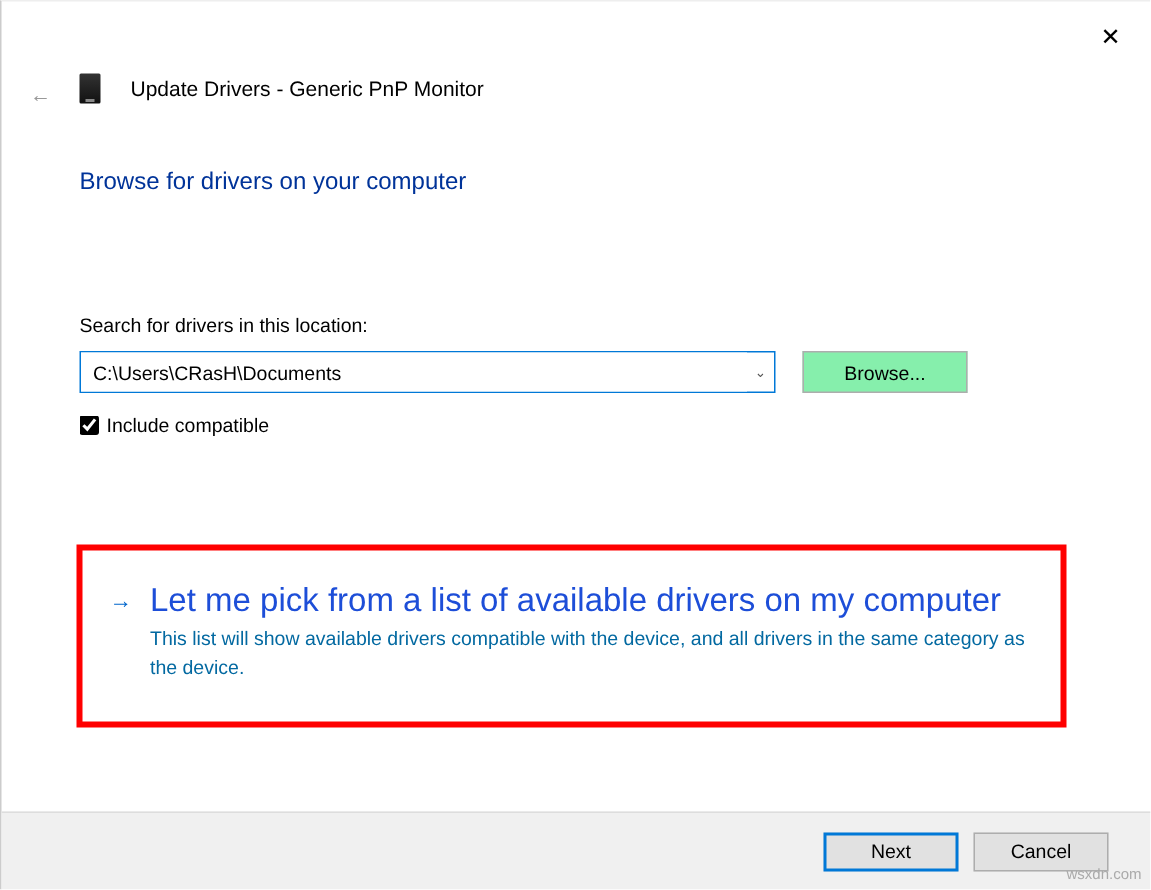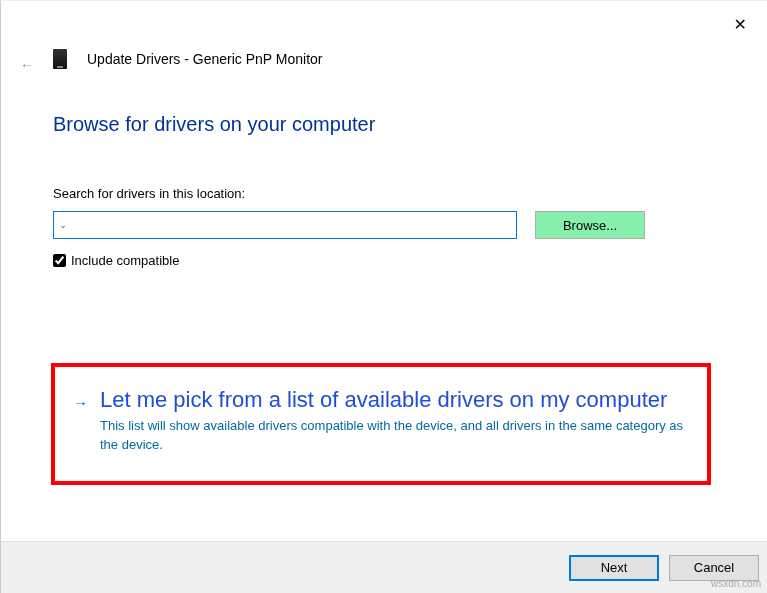--- a/index.html
+++ b/index.html
@@ -65,24 +65,24 @@
       font-size: 14px;
       color: #000;
     }
     .content {
       position: absolute;
       left: 52px;
       top: 112px;
       right: 40px;
     }
     .title {
-      font-size: 20px;
+      font-size: 16px;
       font-weight: 400;
       color: #003399;
-      margin-bottom: 50px;
+      margin-bottom: 78px;
     }
     .label {
       font-size: 13px;
       margin-bottom: 10px;
       color: #000;
     }
     .path-row {
       display: flex;
       gap: 18px;
       margin-bottom: 14px;
@@ -168,21 +168,21 @@
       position: absolute;
       bottom: 0;
       left: 0;
       right: 0;
       height: 52px;
       border-top: 1px solid #ddd;
       background: #f0f0f0;
       display: flex;
       justify-content: flex-end;
       align-items: center;
-      padding-right: 8px;
+      padding-right: 28px;
       gap: 10px;
     }
     .footer-btn {
       width: 90px;
       height: 26px;
       background: #e1e1e1;
       border: 1px solid #adadad;
       font-size: 13px;
       font-family: inherit;
       cursor: pointer;
@@ -211,20 +211,21 @@
   <div class="header">
     <div class="header-icon"></div>
     <div class="header-text">Update Drivers - Generic PnP Monitor</div>
   </div>
 
   <div class="content">
     <div class="title">Browse for drivers on your computer</div>
     <div class="label">Search for drivers in this location:</div>
     <div class="path-row">
       <div class="path-input-wrap">
+        <input class="path-input" type="text" value="C:\Users\CRasH\Documents" style="">
         <div class="dropdown-arrow">⌄</div>
       </div>
       <button class="browse-btn">Browse...</button>
     </div>
     <label class="checkbox-row">
       <input type="checkbox" class="checkbox" checked="" style="">
       <span>Include compatible</span>
     </label>
   </div>
 

